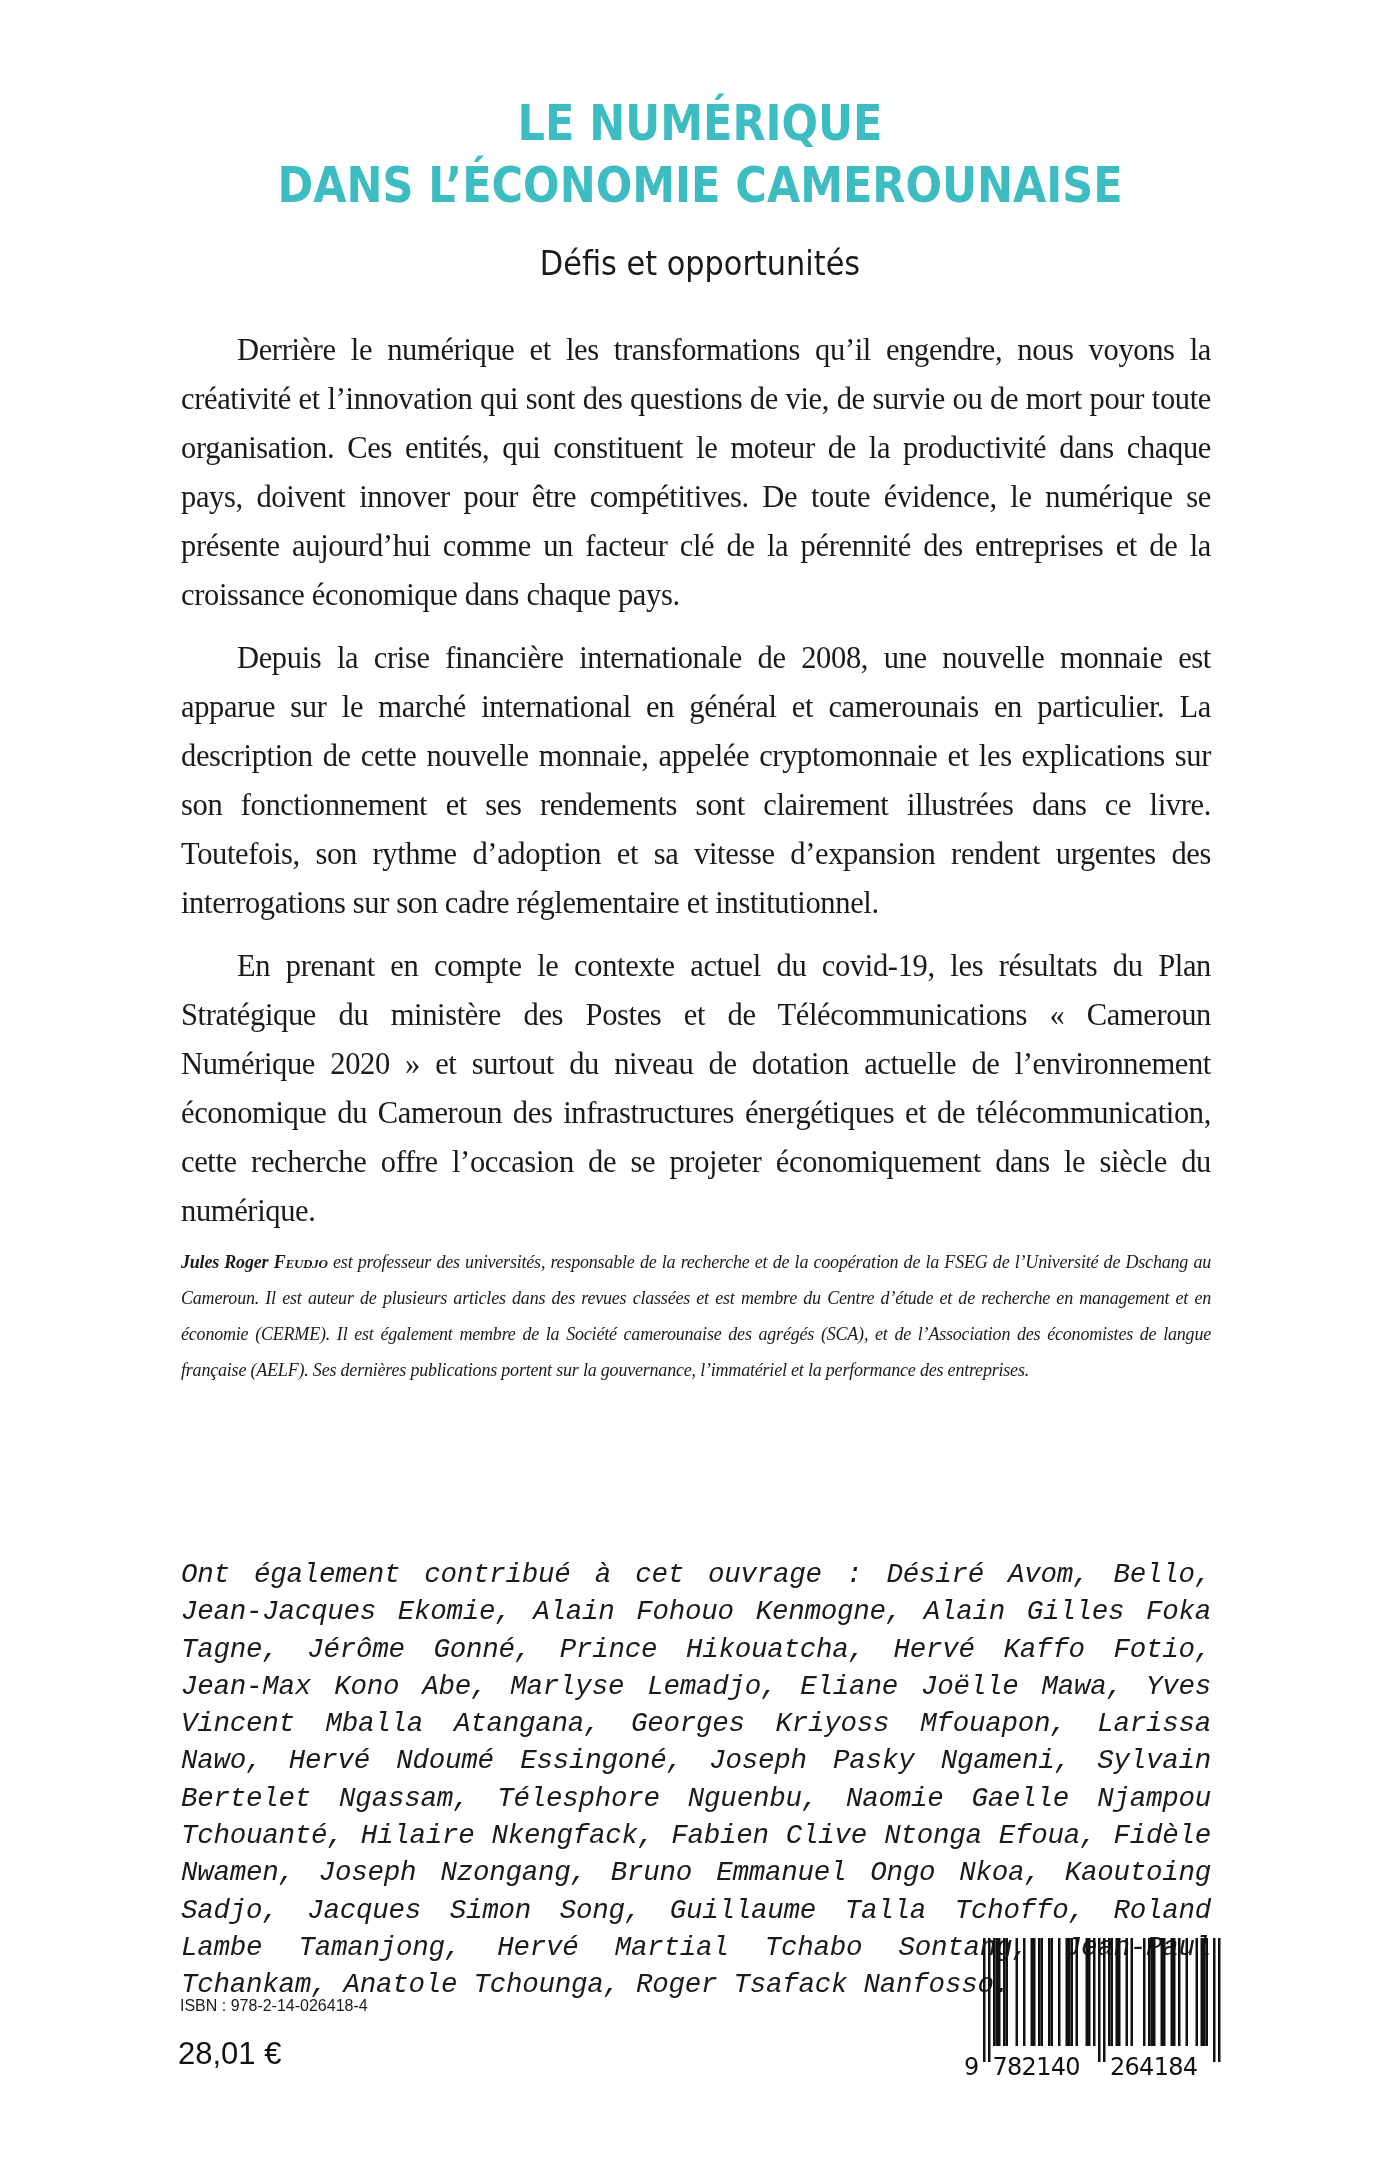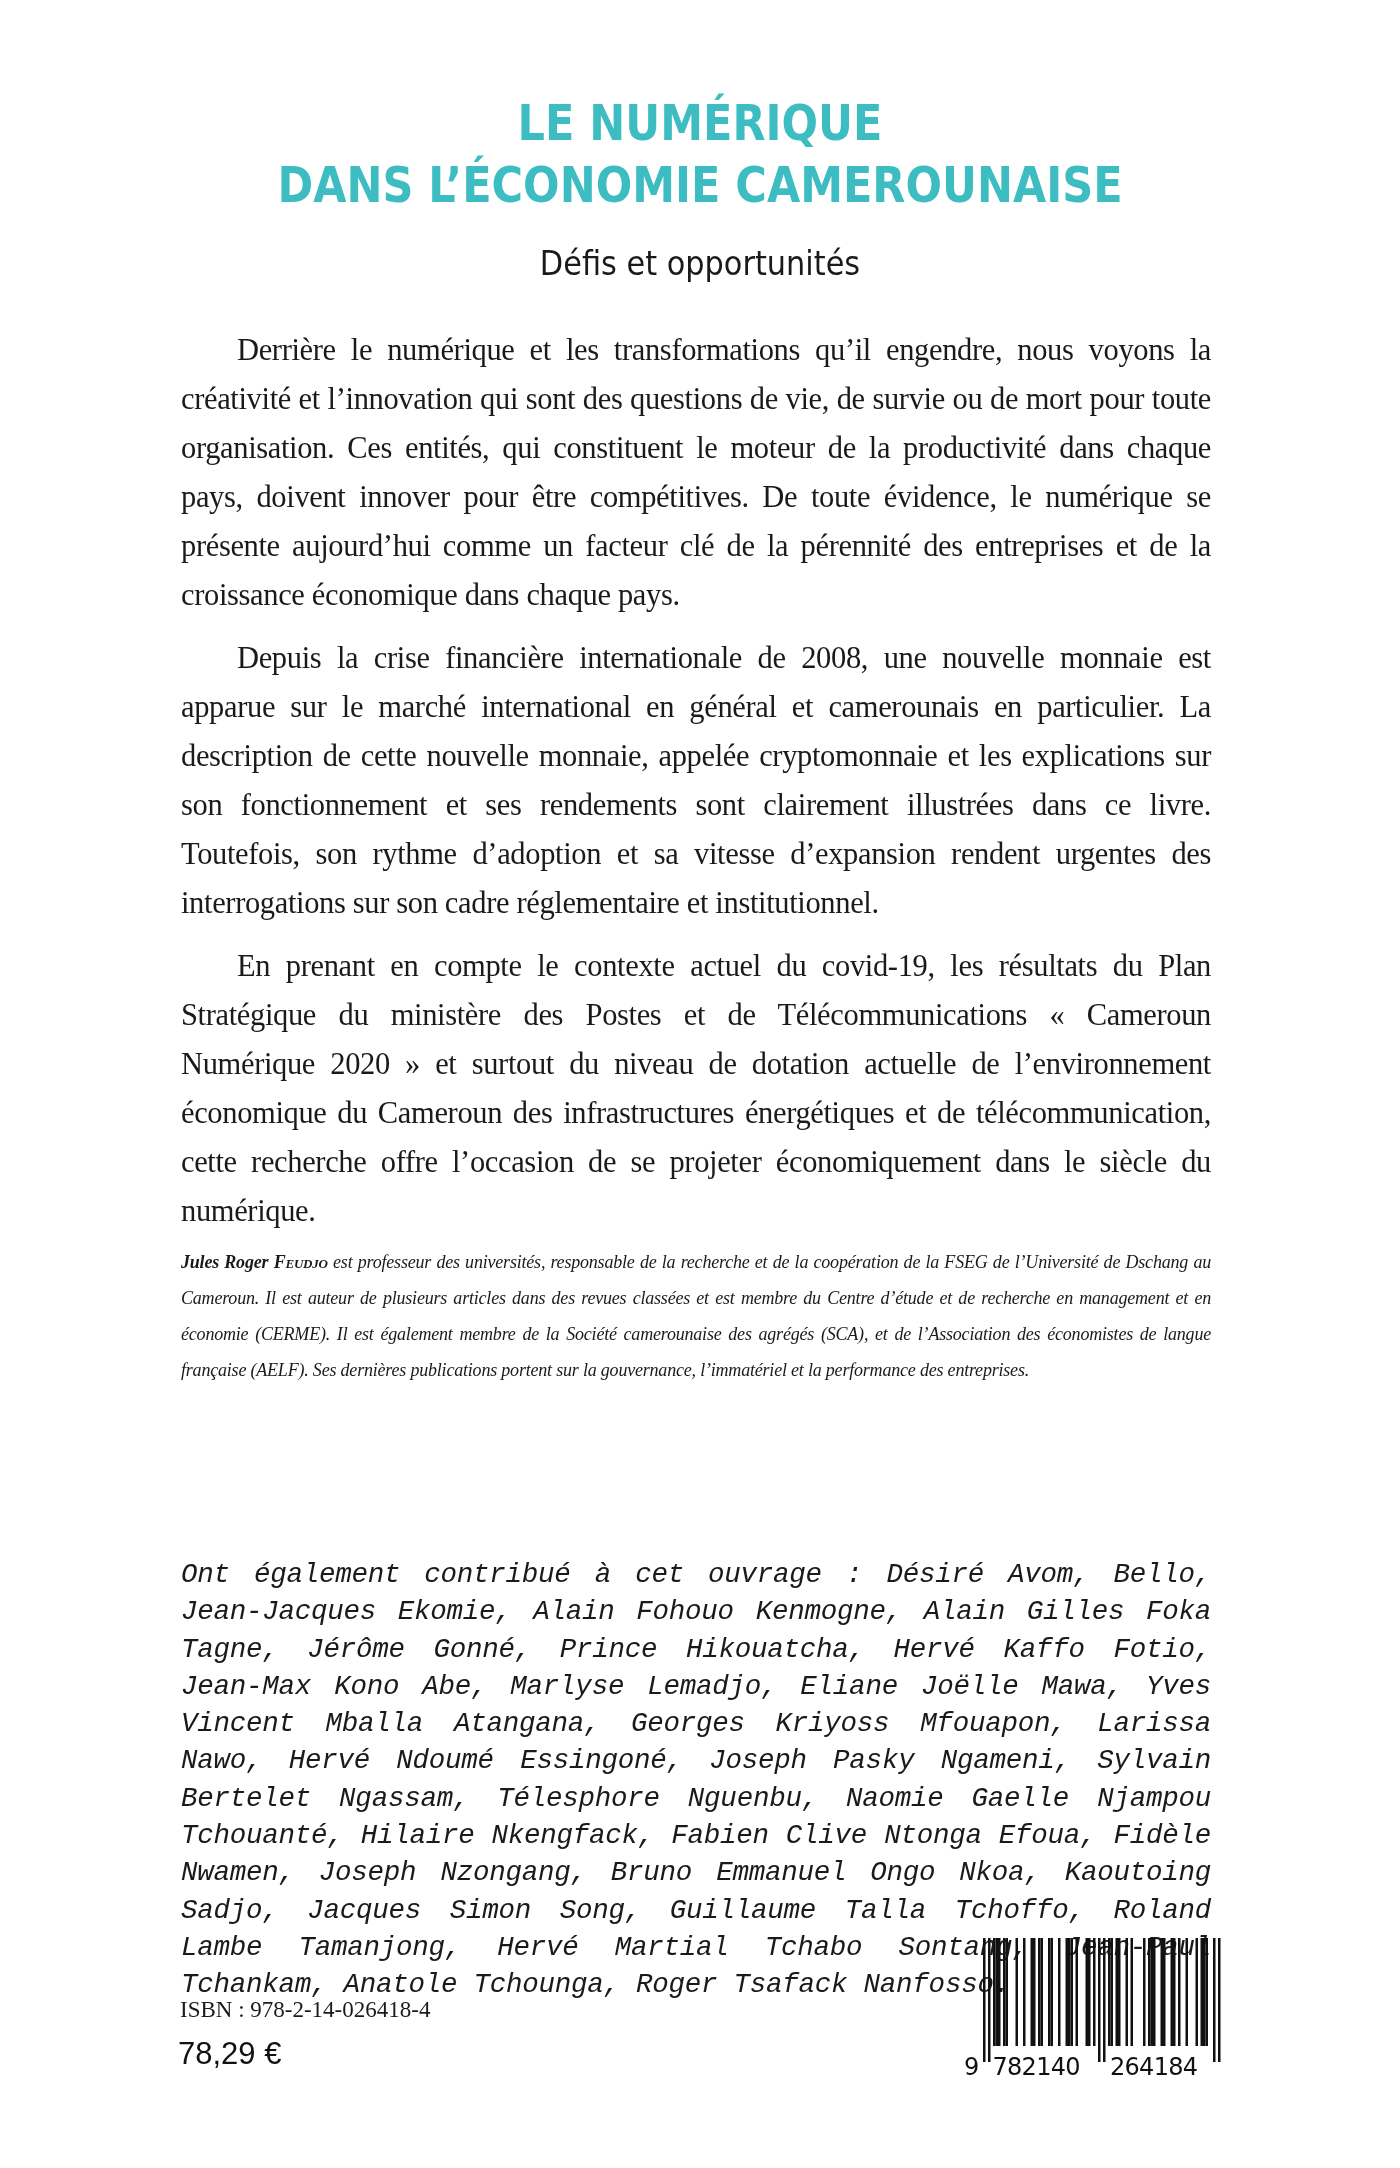--- a/index.html
+++ b/index.html
@@ -92,22 +92,22 @@
       font-size: 27.5px;
       line-height: 37.3px;
       text-align: justify;
       color: #1a1a1a;
       letter-spacing: -0.25px;
     }
     .isbn {
       position: absolute;
       left: 180px;
       top: 1997px;
-      font-family: Liberation Serif, serif;
-      font-size: 23px;
+      font-family: Liberation Sans, sans-serif;
+      font-size: 16px;
       color: #1a1a1a;
     }
     .price {
       position: absolute;
       left: 178px;
       top: 2036px;
       font-family: "Liberation Sans", sans-serif;
       font-size: 31px;
       color: #111111;
     }
@@ -136,21 +136,21 @@
     <p>Derrière le numérique et les transformations qu’il engendre, nous voyons la créativité et l’innovation qui sont des questions de vie, de survie ou de mort pour toute organisation. Ces entités, qui constituent le moteur de la productivité dans chaque pays, doivent innover pour être compétitives. De toute évidence, le numérique se présente aujourd’hui comme un facteur clé de la pérennité des entreprises et de la croissance économique dans chaque pays.</p>
     <p>Depuis la crise financière internationale de 2008, une nouvelle monnaie est apparue sur le marché international en général et camerounais en particulier. La description de cette nouvelle monnaie, appelée cryptomonnaie et les explications sur son fonctionnement et ses rendements sont clairement illustrées dans ce livre. Toutefois, son rythme d’adoption et sa vitesse d’expansion rendent urgentes des interrogations sur son cadre réglementaire et institutionnel.</p>
     <p>En prenant en compte le contexte actuel du covid-19, les résultats du Plan Stratégique du ministère des Postes et de Télécommunications « Cameroun Numérique 2020 » et surtout du niveau de dotation actuelle de l’environnement économique du Cameroun des infrastructures énergétiques et de télécommunication, cette recherche offre l’occasion de se projeter économiquement dans le siècle du numérique.</p>
   </div>
 
   <div class="bio"><span class="author-name">Jules Roger</span> <span class="author-surname">Feudjo</span><span> est professeur des universités, responsable de la recherche et de la coopération de la FSEG de l’Université de Dschang au Cameroun. Il est auteur de plusieurs articles dans des revues classées et est membre du Centre d’étude et de recherche en management et en économie (CERME). Il est également membre de la Société camerounaise des agrégés (SCA), et de l’Association des économistes de langue française (AELF). Ses dernières publications portent sur la gouvernance, l’immatériel et la performance des entreprises.</span></div>
 
   <div class="contributors">Ont également contribué à cet ouvrage : Désiré Avom, Bello, Jean-Jacques Ekomie, Alain Fohouo Kenmogne, Alain Gilles Foka Tagne, Jérôme Gonné, Prince Hikouatcha, Hervé Kaffo Fotio, Jean-Max Kono Abe, Marlyse Lemadjo, Eliane Joëlle Mawa, Yves Vincent Mballa Atangana, Georges Kriyoss Mfouapon, Larissa Nawo, Hervé Ndoumé Essingoné, Joseph Pasky Ngameni, Sylvain Bertelet Ngassam, Télesphore Nguenbu, Naomie Gaelle Njampou Tchouanté, Hilaire Nkengfack, Fabien Clive Ntonga Efoua, Fidèle Nwamen, Joseph Nzongang, Bruno Emmanuel Ongo Nkoa, Kaoutoing Sadjo, Jacques Simon Song, Guillaume Talla Tchoffo, Roland Lambe Tamanjong, Hervé Martial Tchabo Sontang, Jean-Paul Tchankam, Anatole Tchounga, Roger Tsafack Nanfosso.</div>
 
   <div class="isbn">ISBN : 978-2-14-026418-4</div>
-  <div class="price">78,29 €</div>
+  <div class="price">28,01 €</div>
 
   <div class="barcode">
     <svg id="barcode-svg" width="270" height="150" viewBox="0 0 270 150" xmlns="http://www.w3.org/2000/svg">
         <rect x="23.00" y="3" width="2.50" height="124" fill="#111111"></rect>
         <rect x="28.00" y="3" width="2.50" height="124" fill="#111111"></rect>
         <rect x="33.00" y="3" width="2.50" height="108" fill="#111111"></rect>
         <rect x="35.50" y="3" width="2.50" height="108" fill="#111111"></rect>
         <rect x="38.00" y="3" width="2.50" height="108" fill="#111111"></rect>
         <rect x="43.00" y="3" width="2.50" height="108" fill="#111111"></rect>
         <rect x="45.50" y="3" width="2.50" height="108" fill="#111111"></rect>

